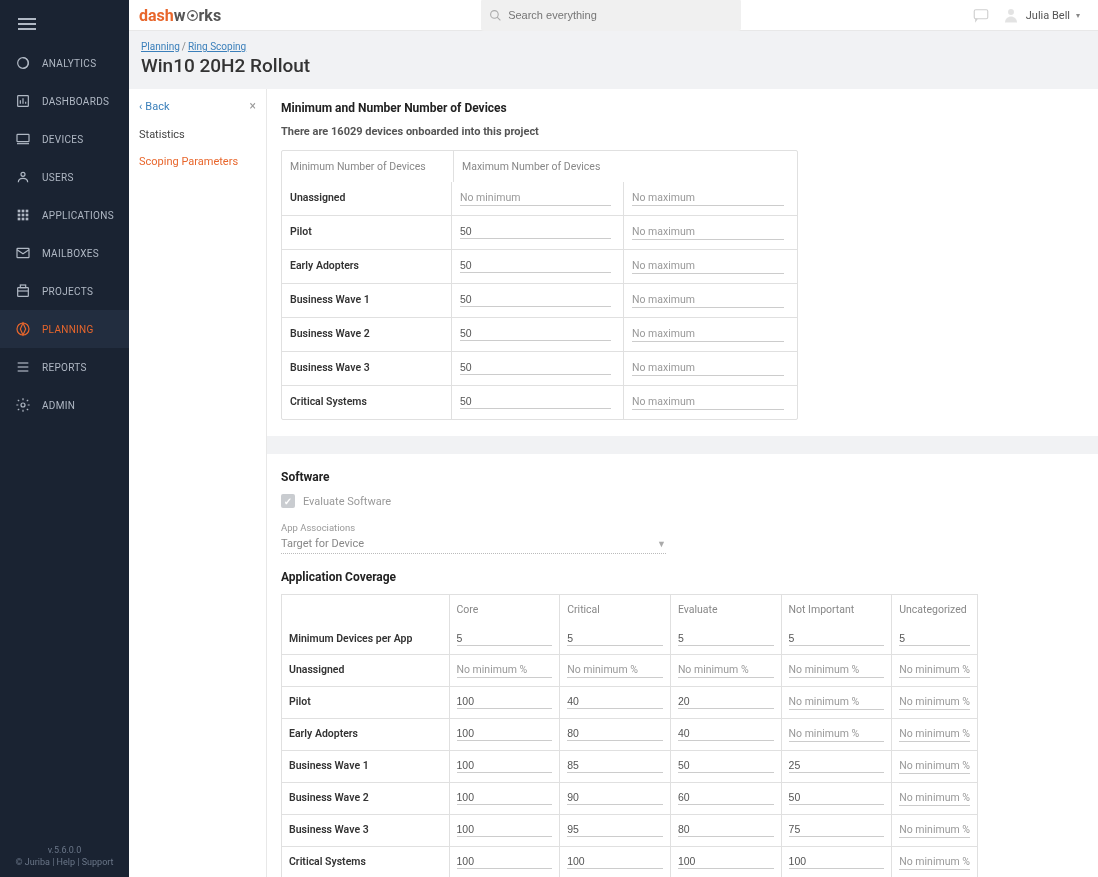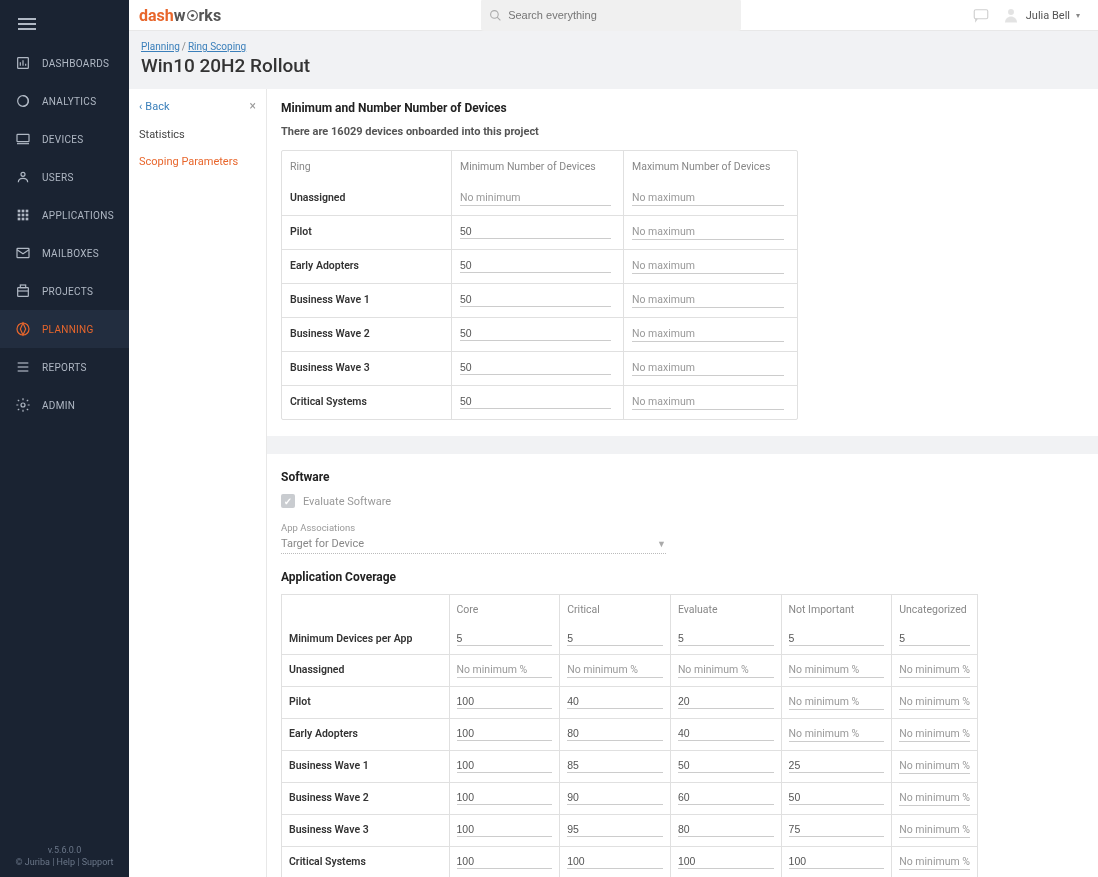--- a/index.html
+++ b/index.html
@@ -105,36 +105,36 @@
       <div class="menu-icon">
           <div></div>
           <div></div>
           <div></div>
         </div>
     </div>
     <div class="nav" id="nav">
         <div class="nav-item">
           <span class="nav-icon">
             <svg viewBox="0 0 24 24" fill="none" stroke="currentColor" stroke-width="1.8">
+              <circle cx="12" cy="12" r="8"></circle>
+              <path d="M12 4a8 8 0 0 1 0 16"></path>
+            </svg>
+          </span>
+          <span class="nav-label">ANALYTICS</span>
+        </div>
+        <div class="nav-item">
+          <span class="nav-icon">
+            <svg viewBox="0 0 24 24" fill="none" stroke="currentColor" stroke-width="1.8">
               <rect x="4" y="4" width="16" height="16" rx="1"></rect>
               <line x1="8" y1="16" x2="8" y2="11"></line>
               <line x1="12" y1="16" x2="12" y2="8"></line>
               <line x1="16" y1="16" x2="16" y2="13"></line>
             </svg>
           </span>
           <span class="nav-label">DASHBOARDS</span>
-        </div>
-        <div class="nav-item">
-          <span class="nav-icon">
-            <svg viewBox="0 0 24 24" fill="none" stroke="currentColor" stroke-width="1.8">
-              <circle cx="12" cy="12" r="8"></circle>
-              <path d="M12 4a8 8 0 0 1 0 16"></path>
-            </svg>
-          </span>
-          <span class="nav-label">ANALYTICS</span>
         </div>
         <div class="nav-item">
           <span class="nav-icon">
             <svg viewBox="0 0 24 24" fill="none" stroke="currentColor" stroke-width="1.8">
               <rect x="3" y="5" width="18" height="11" rx="1"></rect>
               <line x1="3" y1="19" x2="21" y2="19"></line>
             </svg>
           </span>
           <span class="nav-label">DEVICES</span>
         </div>
@@ -269,21 +269,20 @@
         <div class="subnav-item">Statistics</div>
         <div class="subnav-item active">Scoping Parameters</div>
       </div>
 
       <div class="scroll-area">
         <div class="panel">
           <div class="section-title">Minimum and Number Number of Devices</div>
           <div class="subtext">There are 16029 devices onboarded into this project</div>
           <div class="tbl">
             <div class="tbl-row tbl-head">
-              <div class="c-ring">Ring</div>
               <div class="c-min">Minimum Number of Devices</div>
               <div class="c-max">Maximum Number of Devices</div>
             </div>
             <div id="tbl1-body">
                 <div class="tbl-row">
                   <div class="c-ring">Unassigned</div>
                   <div class="c-min"><span class="cell-static">No minimum</span></div>
                   <div class="c-max"><span class="cell-static">No maximum</span></div>
                 </div>
                 <div class="tbl-row">

